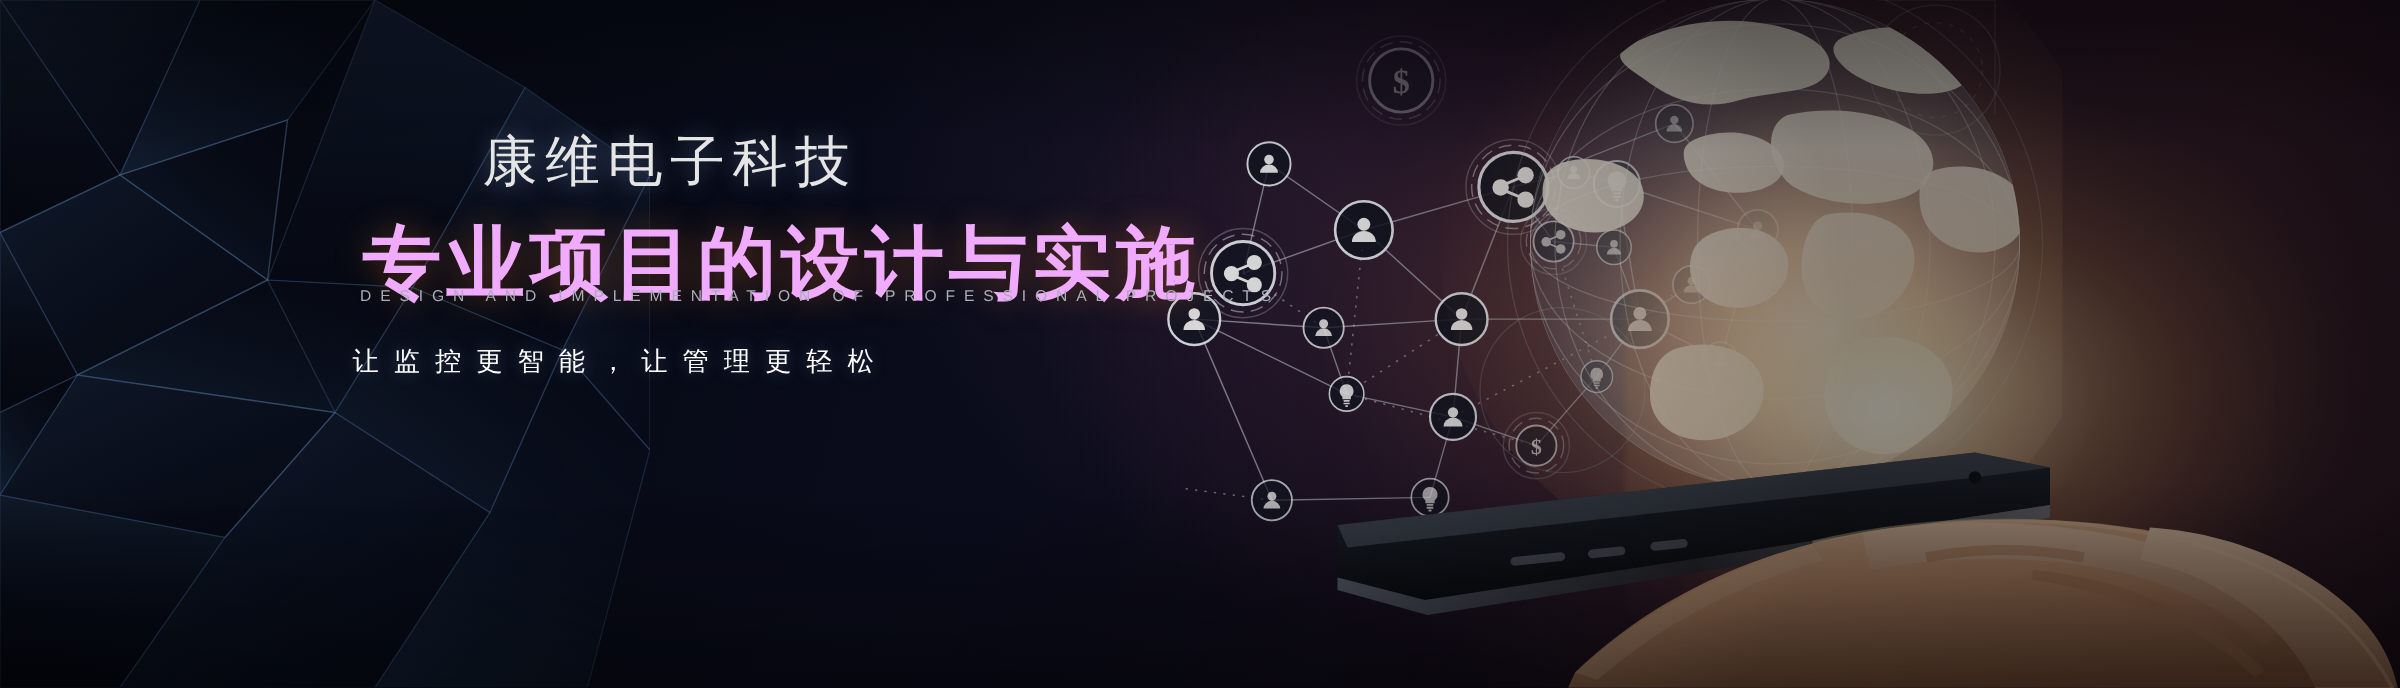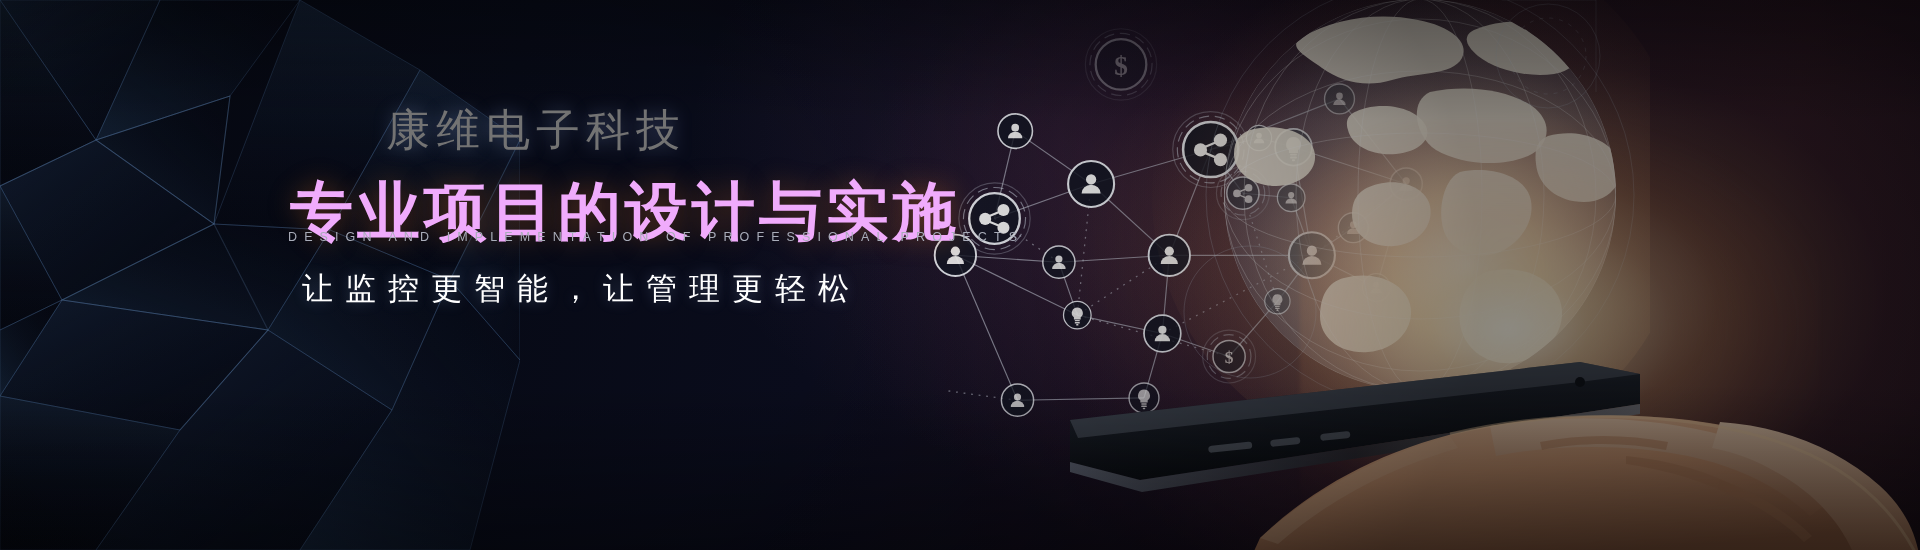--- a/index.html
+++ b/index.html
@@ -39,38 +39,38 @@
   }
   .handwrap{position:absolute;left:1020px;top:330px;width:900px;height:230px;}
 
   
   .copy{
     position:absolute;left:0;top:0;width:820px;height:550px;
     pointer-events:none;
   }
   .line-title{
     position:absolute;left:386px;top:104px;
-    color:#737373;font-size:44px;line-height:52px;font-weight:400;
+    color:#e5e5e5;font-size:44px;line-height:52px;font-weight:400;
     letter-spacing:6px;white-space:nowrap;
     text-shadow:0 0 18px rgba(160,190,255,.35);
   }
   .line-headline{
     position:absolute;left:290px;top:174px;
     color:#f0abfc;font-size:63px;line-height:74px;font-weight:700;
     letter-spacing:4px;white-space:nowrap;
     text-shadow:0 0 26px rgba(244,120,31,.35);
   }
   .line-en{
     position:absolute;left:288px;top:228px;
     color:#a9adba;font-size:12.5px;line-height:18px;font-weight:400;
     letter-spacing:7.1px;white-space:nowrap;
   }
   .line-tag{
-    position:absolute;left:302px;top:270px;
-    color:#ffffff;font-size:31px;line-height:38px;font-weight:400;
+    position:absolute;left:282px;top:270px;
+    color:#ffffff;font-size:21px;line-height:38px;font-weight:400;
     letter-spacing:12px;white-space:nowrap;
     text-shadow:0 0 14px rgba(170,200,255,.30);
     font-family:Liberation Serif, serif;
   }
 </style>
 </head>
 <body>
 
 <div id="banner">
 

